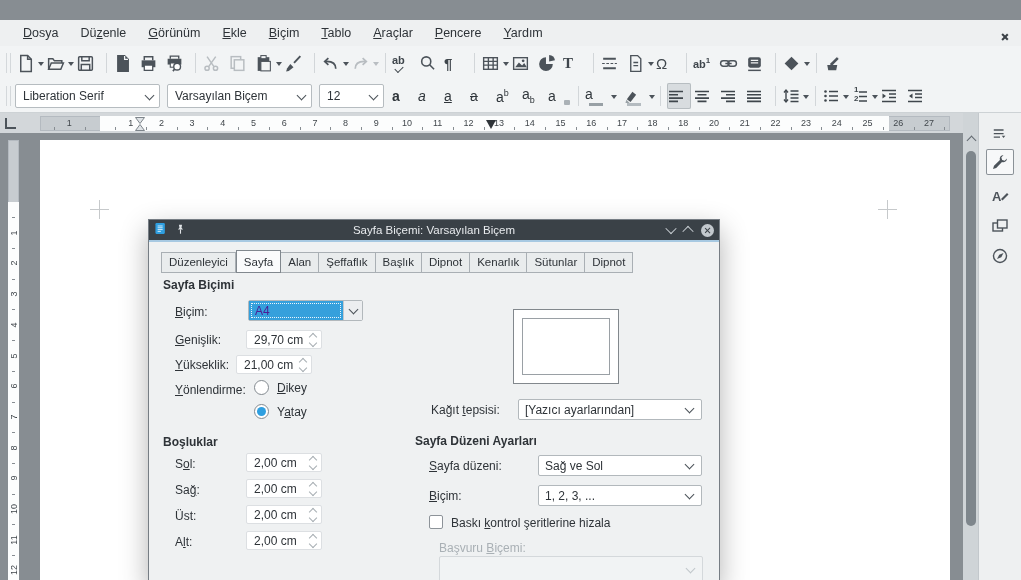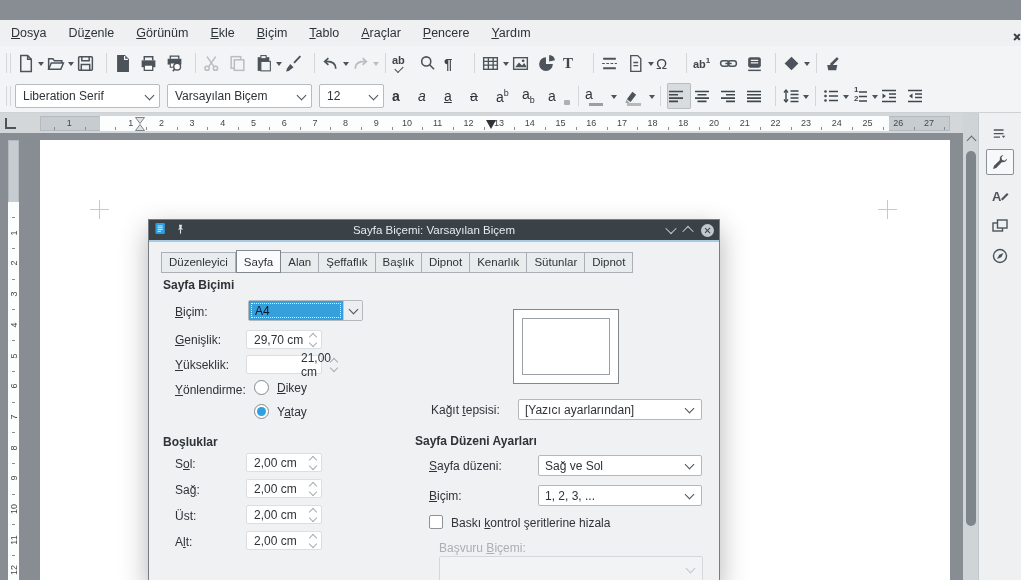--- a/index.html
+++ b/index.html
@@ -10,21 +10,21 @@
   .titlebar .title{position:absolute;left:0;right:0;text-align:center;color:#a6adb3;font-size:12px;}
   .winbtns{margin-left:auto;display:flex;align-items:center;gap:10px;z-index:2;}
   .chev{display:inline-block;width:7px;height:7px;border-right:1.6px solid #8d949a;border-bottom:1.6px solid #8d949a;}
   .chev.down{transform:rotate(45deg) translate(-1px,-1px);}
   .chev.up{transform:rotate(-135deg) translate(-1px,-1px);}
   .closecircle{width:14px;height:14px;border-radius:50%;background:#9aa1a7;display:flex;align-items:center;justify-content:center;}
   .xicon{position:relative;width:8px;height:8px;color:#fff;}
   .xicon::before,.xicon::after{content:"";position:absolute;left:3.4px;top:0;width:1.6px;height:8px;background:currentColor;}
   .xicon::before{transform:rotate(45deg);} .xicon::after{transform:rotate(-45deg);}
   
-  .menubar{position:absolute;left:0;top:20px;right:0;height:26px;background:#eef0f1;display:flex;align-items:center;padding:0 0;}
+  .menubar{position:absolute;left:0;top:20px;right:0;height:26px;background:#eef0f1;display:flex;align-items:center;padding:0 12px;}
   .menuitem{padding:4px 11px;color:#2e3338;font-size:12.5px;cursor:default;}
   .menuitem u{text-decoration:underline;}
   .menubar .doc-close{margin-left:auto;margin-right:8px;color:#3a4046;}
   
   .stdbar{position:absolute;left:0;top:46px;right:0;height:34px;background:#f2f4f5;display:flex;align-items:center;padding:0 6px;}
   .fmtbar{position:absolute;left:0;top:80px;right:0;height:32px;background:#f2f4f5;border-bottom:1px solid #cdd2d5;display:flex;align-items:center;padding:0 6px;}
   .tbtn{height:26px;min-width:24px;display:flex;align-items:center;border-radius:2px;margin:0 1px;position:relative;}
   .tbtn.active{background:#d8dcdf;box-shadow:inset 0 0 0 1px #b7bdc1;}
   .tbtn svg{display:block;}
   .dd{width:0;height:0;border:3px solid transparent;border-top:4px solid #4c535a;margin-left:3px;margin-top:4px;}
@@ -80,21 +80,21 @@
   .dtab:first-child{border-left:1px solid #a9afb4;}
   .dtab.active{background:#fafbfc;border:1px solid #81888e;padding-top:5px;position:relative;z-index:1;}
   .dheading{position:absolute;font-weight:bold;color:#2e3338;}
   .dlabel{position:absolute;color:#2e3338;}
   .dlabel.dis{color:#a9b0b5;}
   .dlabel u{text-decoration:underline;}
   .combo{position:absolute;height:21px;background:#fff;border:1px solid #b2b8bc;border-radius:2px;display:flex;align-items:center;box-sizing:border-box;}
   .combo .cval{flex:1;padding:0 6px;font-size:12px;white-space:nowrap;overflow:hidden;}
   .combo .cbtn{width:18px;align-self:stretch;display:flex;align-items:center;justify-content:center;border-left:1px solid #c3c8cc;background:#eceef0;}
   .combo .cv{width:6px;height:6px;border-right:1.4px solid #4b5258;border-bottom:1.4px solid #4b5258;transform:rotate(45deg);margin-top:-3px;}
-  .combo.sel .cval{background:#35a0dc;color:#0f172a;align-self:stretch;display:flex;align-items:center;outline:1px dotted #eaf4fb;outline-offset:-3px;}
+  .combo.sel .cval{background:#35a0dc;color:#4c1d95;align-self:stretch;display:flex;align-items:center;outline:1px dotted #eaf4fb;outline-offset:-3px;}
   .combo.dis{background:#f1f3f4;border-color:#d4d8db;}
   .combo.dis .cv{border-color:#c0c6ca;}
   .spin{position:absolute;height:19px;width:76px;background:#fff;border:1px solid #dcdfe2;border-radius:2px;display:flex;align-items:center;box-sizing:border-box;}
   .spin .sval{flex:1;padding-left:7px;font-size:12px;}
   .spin .arrows{width:16px;display:flex;flex-direction:column;align-items:center;gap:2px;}
   .spin .sa{width:5px;height:5px;border-right:1.4px solid #a7aeb3;border-bottom:1.4px solid #a7aeb3;}
   .spin .sa.up{transform:rotate(-135deg);margin-bottom:-1px;}
   .spin .sa.dn{transform:rotate(45deg);margin-top:-1px;}
   .radio{position:absolute;width:15px;height:15px;border-radius:50%;border:1px solid #838a90;background:#fff;box-sizing:border-box;}
   .radio.on::after{content:"";position:absolute;left:2px;top:2px;width:9px;height:9px;border-radius:50%;background:#2f9fe0;}
@@ -601,21 +601,21 @@
     <span class="dlabel" style="left:26px;top:113px;"><u>G</u>enişlik:</span>
     <span class="spin" style="left:97px;top:110px;">
       <span class="sval">29,70 cm</span>
       <span class="arrows">
           <span class="sa up"></span>
           <span class="sa dn"></span>
         </span>
     </span>
 
     <span class="dlabel" style="left:26px;top:138px;"><u>Y</u>ükseklik:</span>
-    <span class="spin" style="left:97px;top:135px;padding-left:47px;">
+    <span class="spin" style="left:87px;top:135px;">
       <span class="sval">21,00 cm</span>
       <span class="arrows">
           <span class="sa up"></span>
           <span class="sa dn"></span>
         </span>
     </span>
 
     <span class="dlabel" style="left:26px;top:163px;"><u>Y</u>önlendirme:</span>
     <span class="radio" style="left:105px;top:160px;"></span>
     <span class="dlabel" style="left:128px;top:161px;"><u>D</u>ikey</span>

